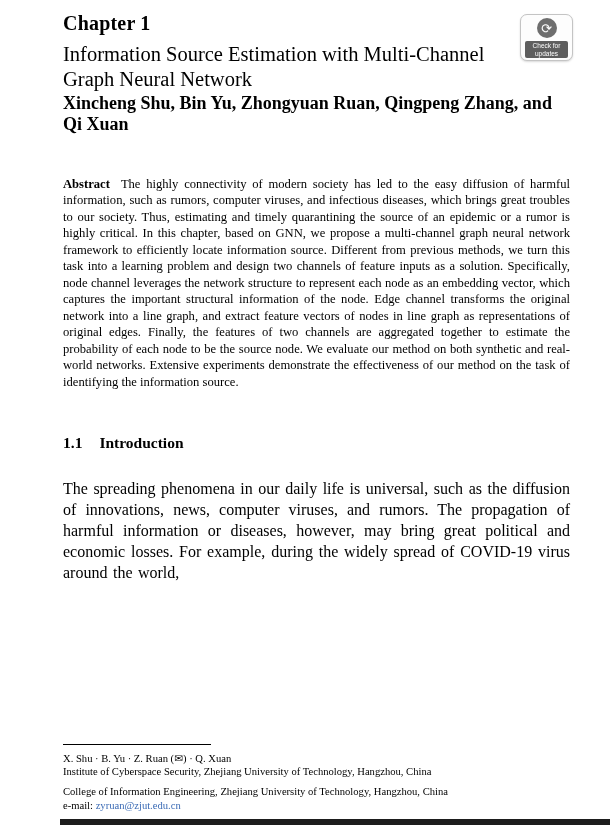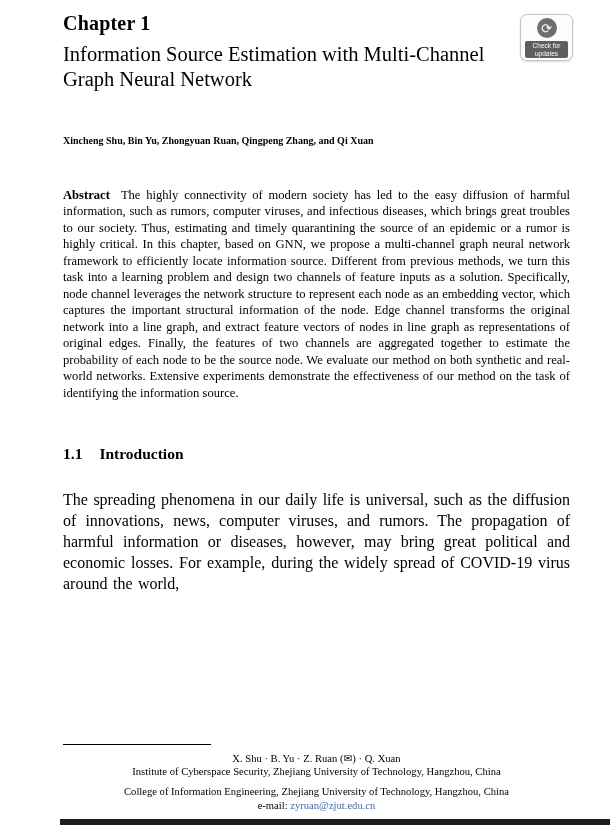--- a/index.html
+++ b/index.html
@@ -27,22 +27,21 @@
     letter-spacing: 0.2px;
   }
   .chapter-title {
     margin-top: 7px;
     font-size: 20.5px;
     font-weight: normal;
     line-height: 1.24;
     max-width: 438px;
   }
   .authors {
-    margin-top: 42px;
-    font-size: 10px;
+    font-size: 18px;
     font-weight: bold;
   }
   .abstract {
     margin-top: 41px;
     font-size: 12.6px;
     line-height: 1.31;
     text-align: justify;
   }
   .abstract-label {
     font-weight: bold;
@@ -65,21 +64,21 @@
     position: absolute;
     left: 63px;
     right: 40px;
     bottom: 13px;
   }
   .footnote-rule {
     width: 148px;
     border-top: 1px solid #000;
     margin-bottom: 7px;
   }
-  .fn-block { margin-bottom: 7px; text-align: center; }
+  .fn-block { margin-bottom: 7px; }
   .fn-block:last-child { margin-bottom: 0; }
   .fn-line {
     font-size: 10.6px;
     line-height: 1.26;
   }
   .email-link {
     color: #3b6bb5;
     text-decoration: none;
     cursor: pointer;
   }

